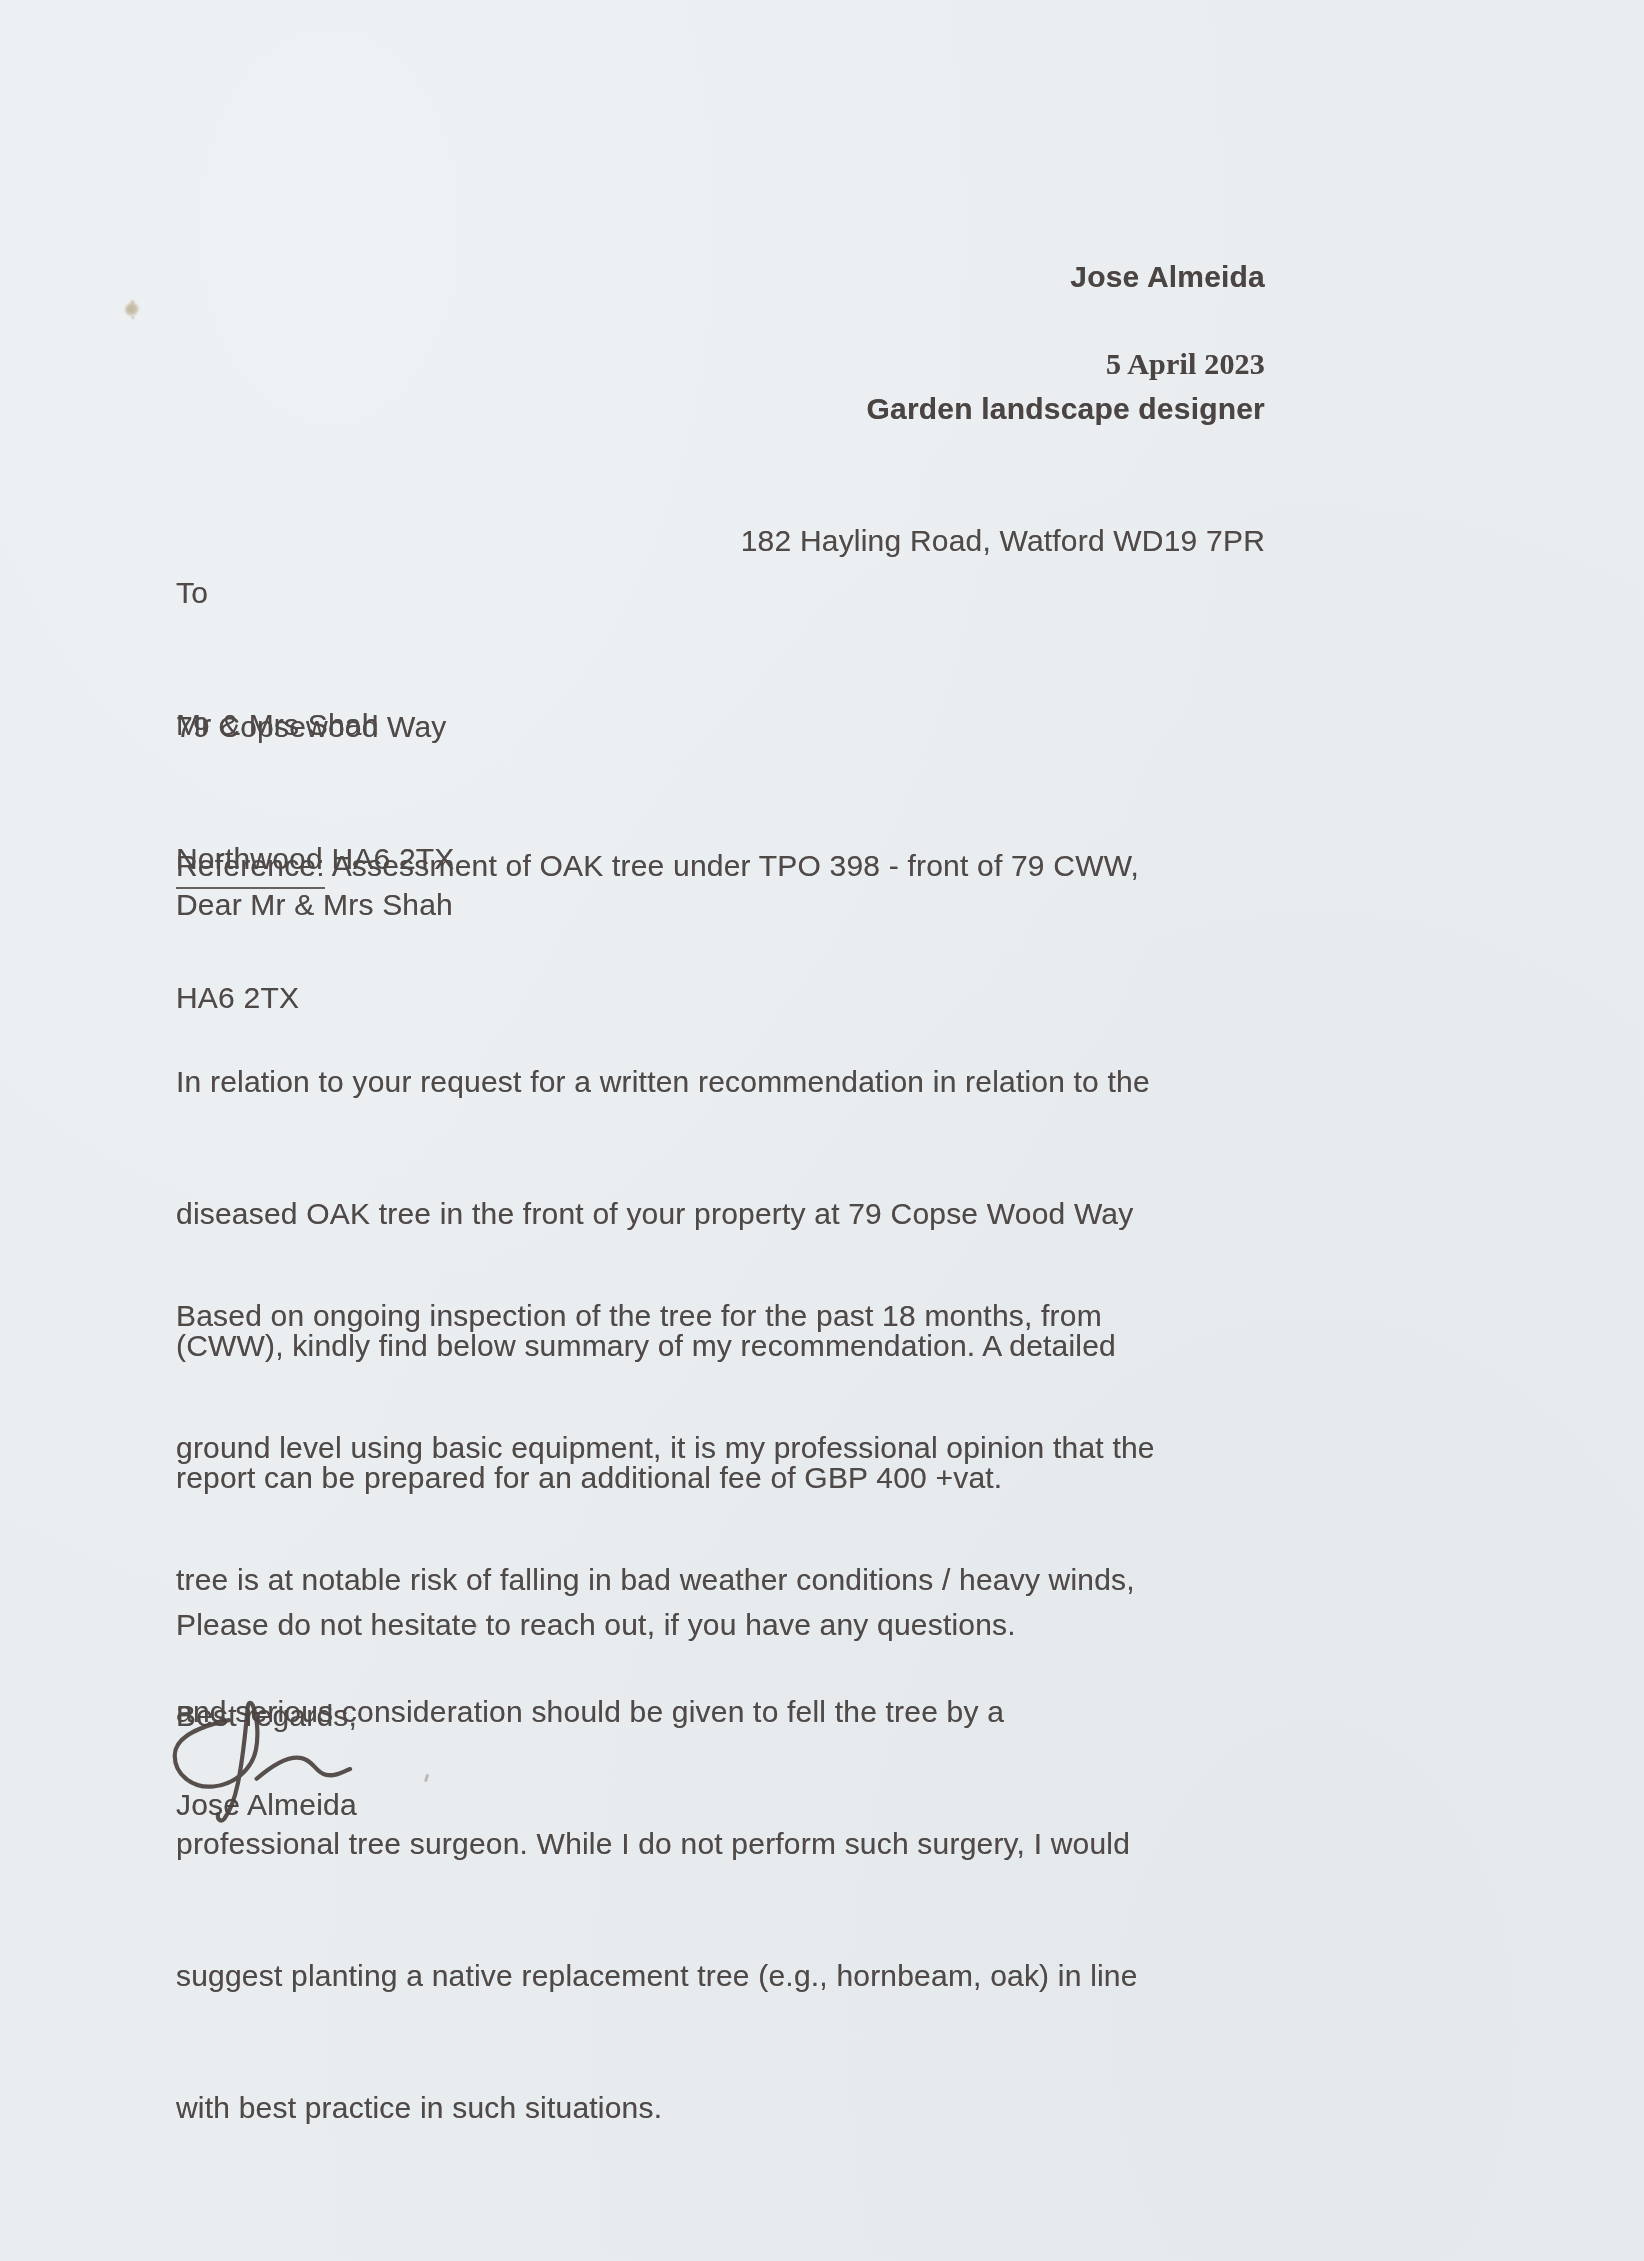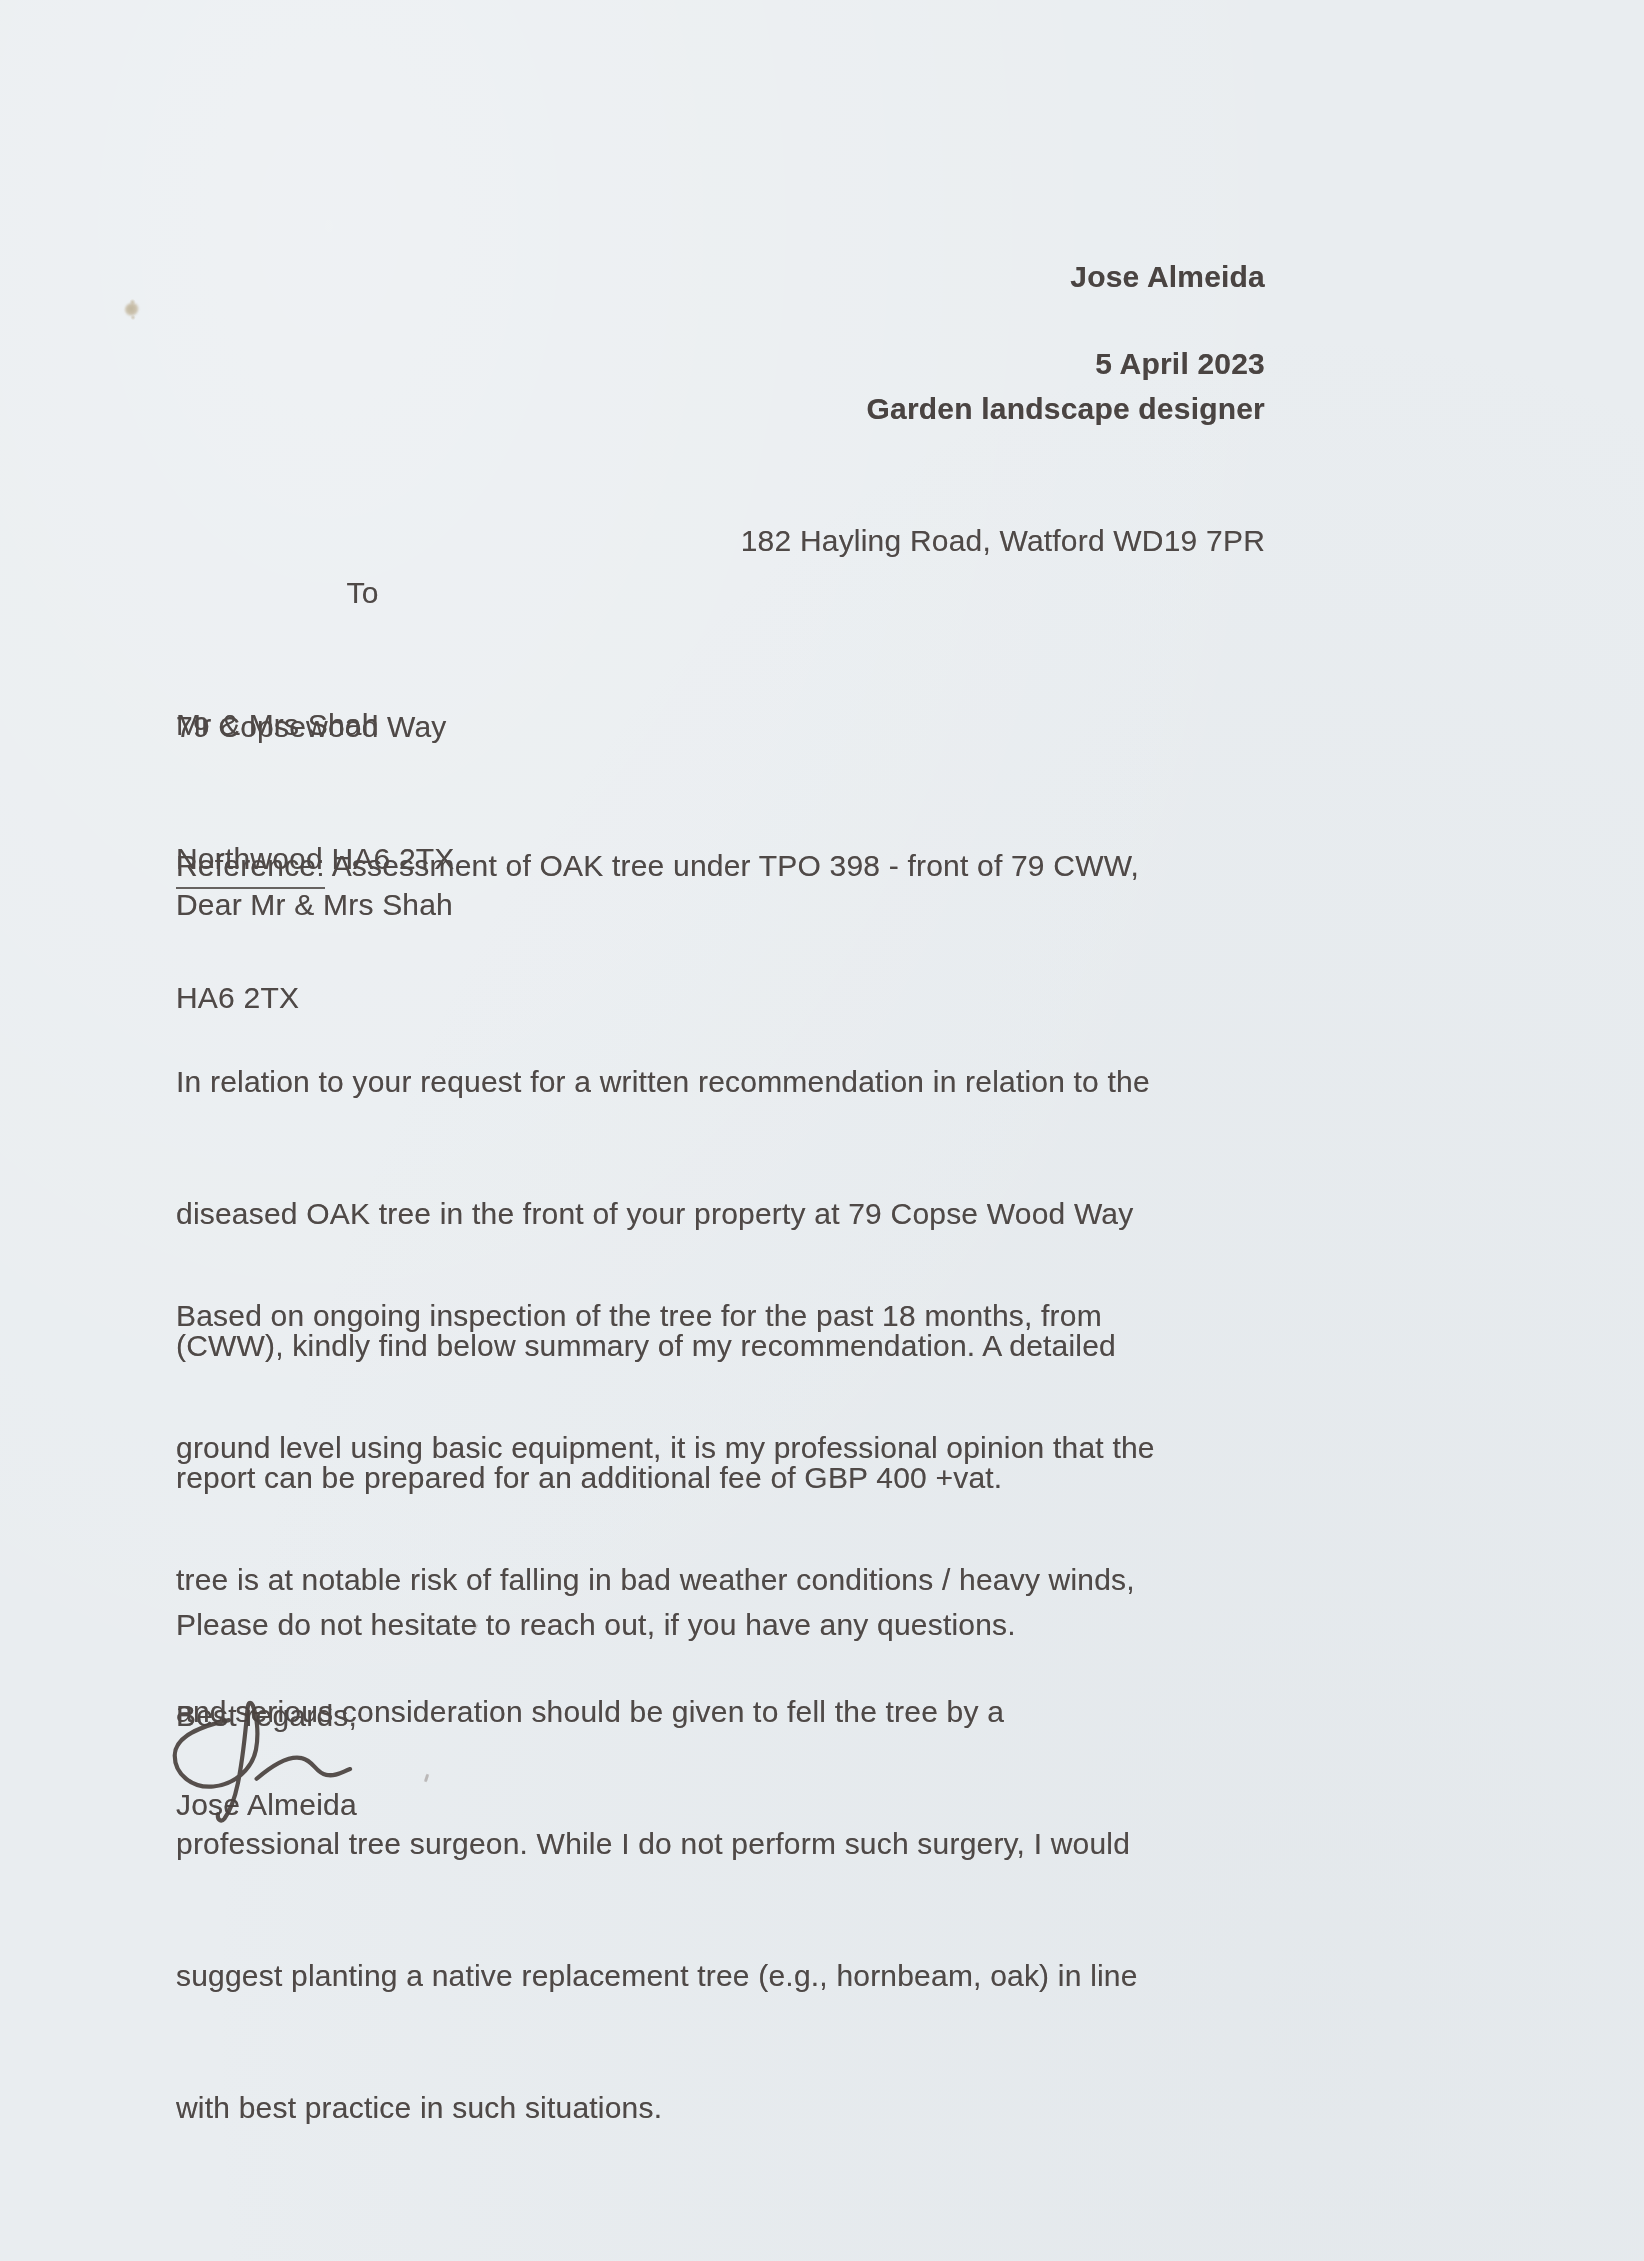--- a/index.html
+++ b/index.html
@@ -82,23 +82,23 @@
   </div>
   <div class="speck speck1"></div>
   <div class="speck speck2"></div>
 
   <div class="txt right" style="top:167px;">
     <div class="line bold">Jose Almeida</div>
     <div class="line bold">Garden landscape designer</div>
     <div class="line">182 Hayling Road, Watford WD19 7PR</div>
   </div>
 
-  <div class="txt right bold" style="top:342px;">5 April 2023</div>
+  <div class="txt right bold" style="top:342px;font-family:Liberation Serif, serif;">5 April 2023</div>
 
-  <div class="txt left" style="top:483px;text-align:right;">
+  <div class="txt left" style="top:483px;">
     <div class="line">To</div>
     <div class="line">Mr &amp; Mrs Shah</div>
   </div>
 
   <div class="txt left" style="top:617px;">
     <div class="line">79 Copsewood Way</div>
     <div class="line">Northwood HA6 2TX</div>
   </div>
 
   <div class="txt left refline" style="top:756px;">

